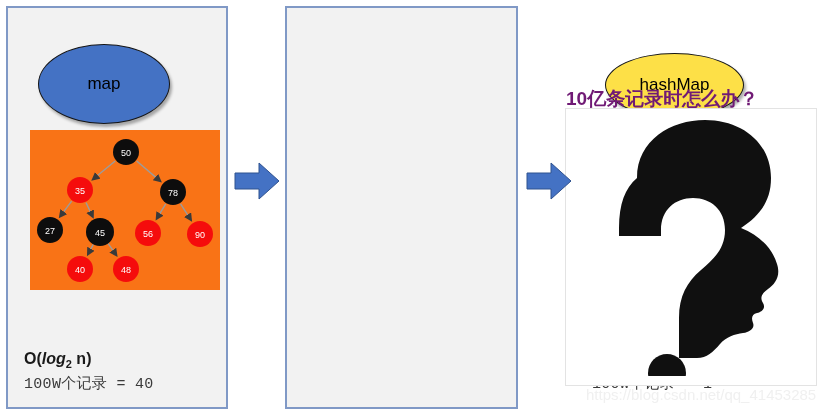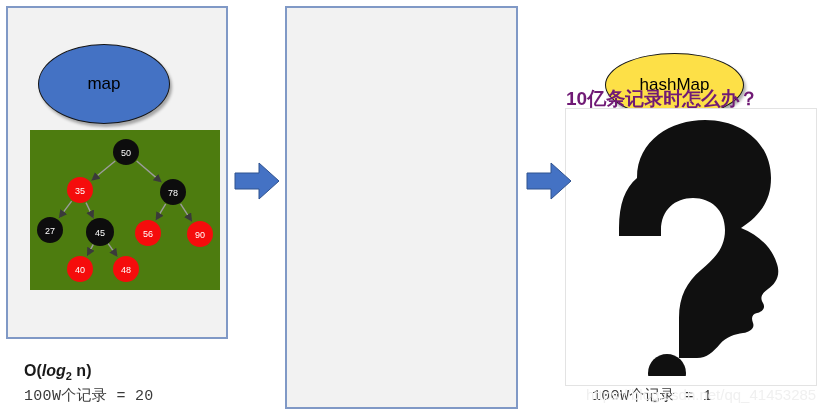--- a/index.html
+++ b/index.html
@@ -8,21 +8,21 @@
     font-family:"Liberation Sans",sans-serif;
   }
 
   
   .panel{
     position:absolute;
     background:#f2f2f2;
     box-sizing:border-box;
   }
   .panel.framed{ border:2px solid #8099c6; }
-  #panel-map{ left:6px;  top:6px; width:222px; height:333px;padding-left:40px; }
+  #panel-map{ left:6px;  top:6px; width:222px; height:403px;padding-left:40px; }
   #panel-hash{ left:285px;top:6px; width:233px; height:403px; }
 
   
   #panel-question{ left:565px; top:108px; width:252px; height:278px;
                    background:#ffffff; border:1px solid #e3e3e3; }
 
   
   .bubble{
     position:absolute;
     border:1.4px solid #161616;
@@ -34,21 +34,21 @@
   #bubble-map{
     left:30px;top:36px;width:130px;height:78px;
     background:#4472c4;font-size:17px;
   }
   #bubble-hashmap{
     left:318px;top:45px;width:137px;height:62px;
     background:#fde047;font-size:17px;
   }
 
   
-  .picbox{position:absolute;background:#4d7c0f;}
+  .picbox{position:absolute;background:#f97316;}
   #tree-box{ left:22px; top:122px; width:190px; height:160px; }
   #hash-box{ left:307px;top:124px; width:197px; height:152px; }
 
   
   #tree-svg{position:absolute;left:0;top:0;}
 
   
   #hash-svg{position:absolute;left:0;top:0;}
 
   
@@ -63,21 +63,21 @@
   .mono-line{
     font-family:"Liberation Mono",monospace;
     font-size:15px;color:#3a3a3a;white-space:nowrap;letter-spacing:.3px;
   }
   .tail-note{
     font-family:"Liberation Mono",monospace;
     font-size:15px;color:#3a3a3a;font-weight:normal;
   }
   #cx-map { left:16px; top:338px; }
   #cx-hash{ left:305px;top:338px; }
-  .big-o{margin:16px 0 4px 0;}
+  .big-o{margin:4px 0 4px 0;}
 
   
   .arrow{position:absolute;}
 
   
   #headline{
     position:absolute;left:566px;top:86px;
     font-family:"Liberation Sans",sans-serif;
     font-weight:bold;font-size:19px;color:#701a75;
     white-space:nowrap;
@@ -155,21 +155,21 @@
           <g>
             <circle cx="96" cy="139" r="13" fill="#f50c0c"></circle>
             <text x="96" y="142.5" text-anchor="middle" font-size="9" font-family="&quot;Liberation Sans&quot;,sans-serif" fill="#ffffff">48</text>
           </g>
         </g>
     </svg>
   </div>
 
   <div class="complexity" id="cx-map">
     <div class="big-o"><span>O(</span><span class="it">log</span><sub>2</sub><span> n)</span><span class="tail-note"></span></div>
-    <div class="mono-line">100W个记录 = 20</div>
+    <div class="mono-line">100W个记录 = 40</div>
   </div>
 </div>
 
 <div class="panel framed" id="panel-hash">
 
   <div class="bubble" id="bubble-hashmap">
     <span>hashMap</span>
   </div>
 
   <div class="picbox" id="hash-box">

